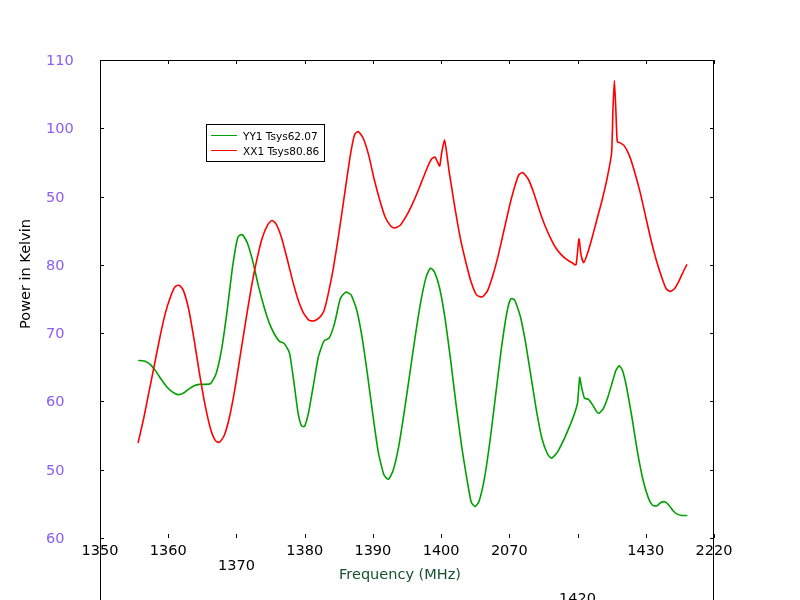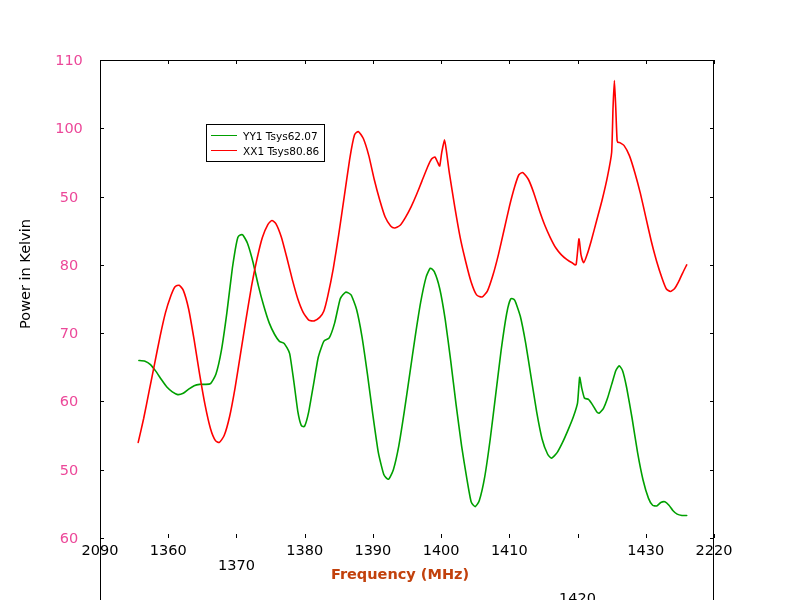--- a/index.html
+++ b/index.html
@@ -5,26 +5,26 @@
   html,body{margin:0;padding:0;background:#ffffff;}
   body{width:800px;height:600px;overflow:hidden;
        font-family:"DejaVu Sans","Liberation Sans",sans-serif;}
   #figure{position:relative;width:800px;height:600px;background:#ffffff;}
   #plot-title{position:absolute;left:0;top:28px;width:800px;text-align:center;
               font-size:17px;color:#000;}
   #axes-area{position:absolute;left:100px;top:60px;width:614px;height:556px;}
   #axes-frame{position:absolute;left:0;top:0;width:100%;height:100%;
               border:1px solid #000;box-sizing:border-box;}
   #curve-svg{position:absolute;left:0;top:0;width:614px;height:478px;display:block;}
-  .ytick-label{position:absolute;right:0;text-align:center;width:46px;
-               font-size:14.5px;color:#ec4899;transform:translateY(-50%);}
+  .ytick-label{position:absolute;right:0;text-align:left;width:46px;
+               font-size:14.5px;color:#8b5cf6;transform:translateY(-50%);}
   .xtick-label{position:absolute;top:542px;text-align:center;width:70px;
                font-size:14.5px;color:#000;}
   #xaxis-label{position:absolute;left:0;top:566px;width:800px;text-align:center;
-               font-size:14.5px;color:#c2410c;font-weight:bold;}
+               font-size:14.5px;color:#14532d;}
   #yaxis-label{position:absolute;left:-105px;top:266px;width:260px;text-align:center;
                font-size:14.5px;color:#000;transform:rotate(-90deg);
                transform-origin:center center;}
   #legend{position:absolute;left:106px;top:64px;background:#fff;
           border:1px solid #000;padding:3px 5px 3px 4px;}
   .legend-row{display:flex;align-items:center;height:15px;}
   .legend-swatch{width:26px;height:0;border-top:1.6px solid #000;margin-right:6px;}
   .legend-text{font-size:10.5px;color:#000;white-space:nowrap;}
   .tick-v{position:absolute;background:#000;width:1px;height:4px;}
   .tick-h{position:absolute;background:#000;height:1px;width:4px;}
@@ -42,27 +42,27 @@
       <div class="ytick-label" style="left: 46px; top: 538px;">60</div>
       <div class="ytick-label" style="left: 46px; top: 469.714px;">50</div>
       <div class="ytick-label" style="left: 46px; top: 401.429px;">60</div>
       <div class="ytick-label" style="left: 46px; top: 333.143px;">70</div>
       <div class="ytick-label" style="left: 46px; top: 264.857px;">80</div>
       <div class="ytick-label" style="left: 46px; top: 196.571px;">50</div>
       <div class="ytick-label" style="left: 46px; top: 128.286px;">100</div>
       <div class="ytick-label" style="left: 46px; top: 60px;">110</div>
     </div>
   <div id="xtick-labels">
-      <div class="xtick-label" style="left: 65px;">2090</div>
+      <div class="xtick-label" style="left: 65px;">1350</div>
       <div class="xtick-label" style="left: 133.222px;">1360</div>
       <div class="xtick-label" style="left: 201.444px; margin-top: 15px;">1370</div>
       <div class="xtick-label" style="left: 269.667px;">1380</div>
       <div class="xtick-label" style="left: 337.889px;">1390</div>
       <div class="xtick-label" style="left: 406.111px;">1400</div>
-      <div class="xtick-label" style="left: 474.333px;">1410</div>
+      <div class="xtick-label" style="left: 474.333px;">2070</div>
       <div class="xtick-label" style="left: 542.556px; margin-top: 48px;">1420</div>
       <div class="xtick-label" style="left: 610.778px;">1430</div>
       <div class="xtick-label" style="left: 679px;">2220</div>
     </div>
 
   <div id="axes-area">
     <svg id="curve-svg" viewBox="0 0 614 478" preserveAspectRatio="none">
         <path d="M 38.89 300.46 C 39.40 300.51, 44.06 300.80, 45.03 301.14 C 45.99 301.48, 49.57 303.70, 50.48 304.55 C 51.39 305.41, 55.03 310.13, 55.94 311.38 C 56.85 312.63, 60.49 318.27, 61.40 319.58 C 62.31 320.89, 65.95 326.06, 66.86 327.09 C 67.77 328.11, 71.41 331.24, 72.32 331.87 C 73.23 332.49, 76.86 334.49, 77.77 334.60 C 78.68 334.71, 82.32 333.69, 83.23 333.23 C 84.14 332.78, 87.78 329.76, 88.69 329.14 C 89.60 328.51, 93.24 326.12, 94.15 325.72 C 95.06 325.32, 98.69 324.47, 99.60 324.36 C 100.51 324.24, 104.15 324.41, 105.06 324.36 C 105.97 324.30, 109.61 324.53, 110.52 323.67 C 111.43 322.82, 115.07 316.90, 115.98 314.11 C 116.89 311.33, 120.53 295.34, 121.44 290.21 C 122.35 285.09, 125.98 259.49, 126.89 252.66 C 127.80 245.83, 131.44 214.53, 132.35 208.27 C 133.26 202.01, 136.96 180.33, 137.81 177.54 C 138.66 174.75, 141.79 174.36, 142.58 174.81 C 143.38 175.27, 146.51 180.79, 147.36 183.01 C 148.21 185.22, 151.91 197.91, 152.82 201.44 C 153.73 204.97, 157.37 221.64, 158.28 225.34 C 159.19 229.04, 162.82 242.70, 163.73 245.83 C 164.64 248.96, 168.28 260.51, 169.19 262.90 C 170.10 265.29, 173.80 272.97, 174.65 274.51 C 175.50 276.05, 178.63 280.60, 179.42 281.34 C 180.22 282.08, 183.35 282.36, 184.20 283.39 C 185.05 284.41, 188.86 290.50, 189.66 293.63 C 190.45 296.76, 193.07 316.11, 193.75 320.94 C 194.43 325.78, 197.22 347.97, 197.84 351.67 C 198.47 355.37, 200.69 364.13, 201.26 365.33 C 201.82 366.52, 204.04 367.15, 204.67 366.01 C 205.29 364.87, 208.02 355.14, 208.76 351.67 C 209.50 348.20, 212.74 328.91, 213.54 324.36 C 214.33 319.80, 217.46 300.63, 218.31 297.04 C 219.16 293.46, 222.86 282.93, 223.77 281.34 C 224.68 279.74, 228.32 279.46, 229.23 277.92 C 230.14 276.39, 233.77 266.14, 234.68 262.90 C 235.59 259.66, 239.23 241.56, 240.14 239.00 C 241.05 236.44, 244.69 232.51, 245.60 232.17 C 246.51 231.83, 250.15 233.48, 251.06 234.90 C 251.97 236.33, 255.61 245.77, 256.52 249.24 C 257.43 252.71, 261.06 271.15, 261.97 276.56 C 262.88 281.96, 266.52 307.57, 267.43 314.11 C 268.34 320.66, 271.98 348.54, 272.89 355.09 C 273.80 361.63, 277.44 387.69, 278.35 392.64 C 279.26 397.59, 282.95 412.28, 283.80 414.49 C 284.66 416.71, 287.78 419.67, 288.58 419.27 C 289.38 418.88, 292.50 412.50, 293.36 409.71 C 294.21 406.93, 297.90 390.65, 298.81 385.81 C 299.72 380.98, 303.36 357.65, 304.27 351.67 C 305.18 345.70, 308.82 320.37, 309.73 314.11 C 310.64 307.85, 314.28 282.53, 315.19 276.56 C 316.10 270.58, 319.73 247.37, 320.64 242.41 C 321.55 237.46, 325.31 219.99, 326.10 217.15 C 326.90 214.30, 329.51 208.73, 330.20 208.27 C 330.88 207.82, 333.49 209.98, 334.29 211.69 C 335.08 213.39, 338.84 224.77, 339.75 228.76 C 340.66 232.74, 344.29 253.51, 345.20 259.49 C 346.11 265.46, 349.75 293.34, 350.66 300.46 C 351.57 307.57, 355.21 337.73, 356.12 344.84 C 357.03 351.96, 360.67 379.55, 361.58 385.81 C 362.49 392.07, 366.24 415.29, 367.04 419.96 C 367.83 424.62, 370.45 439.59, 371.13 441.81 C 371.81 444.03, 374.54 446.70, 375.22 446.59 C 375.90 446.47, 378.52 442.95, 379.32 440.44 C 380.11 437.94, 383.86 421.66, 384.77 416.54 C 385.68 411.42, 389.32 385.81, 390.23 378.99 C 391.14 372.16, 394.78 342.00, 395.69 334.60 C 396.60 327.20, 400.24 296.93, 401.15 290.21 C 402.06 283.50, 405.81 258.29, 406.60 254.02 C 407.40 249.76, 410.02 240.14, 410.70 239.00 C 411.38 237.86, 414.00 238.94, 414.79 240.37 C 415.59 241.79, 419.34 252.49, 420.25 256.07 C 421.16 259.66, 424.80 278.26, 425.71 283.39 C 426.62 288.51, 430.25 311.84, 431.16 317.53 C 432.07 323.22, 435.71 346.55, 436.62 351.67 C 437.53 356.79, 441.17 375.46, 442.08 378.99 C 442.99 382.51, 446.74 392.42, 447.54 394.01 C 448.33 395.60, 450.84 398.22, 451.63 398.11 C 452.43 397.99, 456.18 393.95, 457.09 392.64 C 458.00 391.33, 461.64 384.28, 462.55 382.40 C 463.46 380.52, 467.09 372.27, 468.00 370.11 C 468.91 367.95, 472.67 358.73, 473.46 356.45 C 474.26 354.18, 477.04 346.04, 477.56 342.79 C 478.07 339.55, 479.26 318.78, 479.60 317.53 C 479.94 316.28, 481.25 326.06, 481.65 327.77 C 482.05 329.48, 483.81 337.05, 484.38 338.01 C 484.95 338.98, 487.79 338.81, 488.47 339.38 C 489.15 339.95, 491.88 343.82, 492.56 344.84 C 493.25 345.87, 496.09 350.99, 496.66 351.67 C 497.23 352.35, 498.82 353.32, 499.39 353.04 C 499.96 352.75, 502.80 349.51, 503.48 348.26 C 504.16 347.01, 506.89 340.01, 507.57 338.01 C 508.26 336.02, 510.98 326.63, 511.67 324.36 C 512.35 322.08, 515.13 312.24, 515.76 310.70 C 516.39 309.16, 518.60 305.92, 519.17 305.92 C 519.74 305.92, 521.96 308.88, 522.58 310.70 C 523.21 312.52, 525.88 323.79, 526.68 327.77 C 527.47 331.75, 531.22 353.09, 532.13 358.50 C 533.04 363.91, 536.68 387.52, 537.59 392.64 C 538.50 397.76, 542.14 416.14, 543.05 419.96 C 543.96 423.77, 547.71 436.29, 548.51 438.39 C 549.30 440.50, 551.92 444.60, 552.60 445.22 C 553.28 445.85, 556.01 446.13, 556.69 445.91 C 557.38 445.68, 560.10 442.83, 560.79 442.49 C 561.47 442.15, 564.20 441.58, 564.88 441.81 C 565.56 442.04, 568.29 444.48, 568.97 445.22 C 569.66 445.96, 572.38 449.95, 573.07 450.69 C 573.75 451.43, 576.42 453.70, 577.16 454.10 C 577.90 454.50, 581.14 455.35, 581.94 455.47 C 582.73 455.58, 586.31 455.47, 586.71 455.47" fill="none" stroke="#00a000" stroke-width="1.6" stroke-linejoin="round" stroke-linecap="round"></path>
         <path d="M 38.20 382.40 C 38.66 380.41, 42.75 362.77, 43.66 358.50 C 44.57 354.23, 48.21 335.74, 49.12 331.19 C 50.03 326.63, 53.67 308.42, 54.58 303.87 C 55.49 299.32, 59.13 280.82, 60.04 276.56 C 60.95 272.29, 64.58 256.07, 65.49 252.66 C 66.40 249.24, 70.16 237.75, 70.95 235.59 C 71.75 233.42, 74.36 227.56, 75.04 226.71 C 75.73 225.86, 78.46 225.06, 79.14 225.34 C 79.82 225.63, 82.44 228.13, 83.23 230.12 C 84.03 232.11, 87.78 245.09, 88.69 249.24 C 89.60 253.40, 93.24 274.57, 94.15 279.97 C 95.06 285.38, 98.69 308.71, 99.60 314.11 C 100.51 319.52, 104.15 340.29, 105.06 344.84 C 105.97 349.40, 109.67 365.78, 110.52 368.74 C 111.37 371.70, 114.56 379.21, 115.30 380.35 C 116.03 381.49, 118.65 382.80, 119.39 382.40 C 120.13 382.00, 123.31 377.73, 124.16 375.57 C 125.02 373.41, 128.71 360.43, 129.62 356.45 C 130.53 352.47, 134.17 333.01, 135.08 327.77 C 135.99 322.54, 139.63 299.32, 140.54 293.63 C 141.45 287.94, 145.09 265.06, 146.00 259.49 C 146.91 253.91, 150.54 231.72, 151.45 226.71 C 152.36 221.70, 156.00 203.49, 156.91 199.39 C 157.82 195.30, 161.46 180.44, 162.37 177.54 C 163.28 174.64, 167.03 165.99, 167.83 164.57 C 168.62 163.15, 171.24 160.53, 171.92 160.47 C 172.60 160.41, 175.22 162.46, 176.01 163.89 C 176.81 165.31, 180.56 174.70, 181.47 177.54 C 182.38 180.39, 186.02 194.50, 186.93 198.03 C 187.84 201.56, 191.48 216.47, 192.39 219.88 C 193.30 223.29, 196.93 236.27, 197.84 239.00 C 198.75 241.73, 202.39 250.89, 203.30 252.66 C 204.21 254.42, 207.85 259.49, 208.76 260.17 C 209.67 260.85, 213.31 261.08, 214.22 260.85 C 215.13 260.62, 218.88 258.23, 219.68 257.44 C 220.47 256.64, 223.09 253.11, 223.77 251.29 C 224.45 249.47, 227.07 239.17, 227.86 235.59 C 228.66 232.00, 232.41 213.39, 233.32 208.27 C 234.23 203.15, 237.87 180.10, 238.78 174.13 C 239.69 168.15, 243.33 142.83, 244.24 136.57 C 245.15 130.31, 248.84 104.14, 249.69 99.01 C 250.55 93.89, 253.73 77.39, 254.47 75.11 C 255.21 72.84, 257.82 71.42, 258.56 71.70 C 259.30 71.98, 262.48 76.54, 263.34 78.53 C 264.19 80.52, 267.89 92.19, 268.80 95.60 C 269.71 99.01, 273.34 115.80, 274.25 119.50 C 275.16 123.20, 278.80 136.86, 279.71 139.99 C 280.62 143.12, 284.26 154.89, 285.17 157.06 C 286.08 159.22, 289.83 165.02, 290.63 165.93 C 291.42 166.84, 293.92 168.04, 294.72 167.98 C 295.52 167.93, 299.27 166.16, 300.18 165.25 C 301.09 164.34, 304.73 158.59, 305.64 157.06 C 306.55 155.52, 310.18 148.69, 311.09 146.81 C 312.00 144.94, 315.64 136.69, 316.55 134.52 C 317.46 132.36, 321.10 123.14, 322.01 120.87 C 322.92 118.59, 326.67 109.03, 327.47 107.21 C 328.26 105.39, 330.93 99.87, 331.56 99.01 C 332.19 98.16, 334.46 96.68, 334.97 96.97 C 335.48 97.25, 337.30 101.69, 337.70 102.43 C 338.10 103.17, 339.41 106.70, 339.75 105.84 C 340.09 104.99, 341.40 94.35, 341.79 92.19 C 342.19 90.02, 344.12 79.89, 344.52 79.89 C 344.92 79.89, 346.17 89.45, 346.57 92.19 C 346.97 94.92, 348.62 108.12, 349.30 112.67 C 349.98 117.22, 353.85 141.41, 354.76 146.81 C 355.67 152.22, 359.30 172.99, 360.21 177.54 C 361.12 182.10, 364.76 197.74, 365.67 201.44 C 366.58 205.14, 370.22 219.14, 371.13 221.93 C 372.04 224.72, 375.68 233.65, 376.59 234.90 C 377.50 236.15, 381.13 237.29, 382.04 236.95 C 382.95 236.61, 386.59 232.63, 387.50 230.81 C 388.41 228.98, 392.05 218.12, 392.96 215.10 C 393.87 212.08, 397.51 198.31, 398.42 194.61 C 399.33 190.92, 402.97 174.70, 403.88 170.71 C 404.79 166.73, 408.42 150.51, 409.33 146.81 C 410.24 143.12, 414.00 129.00, 414.79 126.33 C 415.59 123.65, 418.20 115.86, 418.88 114.72 C 419.57 113.58, 422.18 112.27, 422.98 112.67 C 423.77 113.07, 427.53 117.79, 428.44 119.50 C 429.35 121.21, 432.98 130.60, 433.89 133.16 C 434.80 135.72, 438.44 147.55, 439.35 150.23 C 440.26 152.90, 443.90 162.98, 444.81 165.25 C 445.72 167.53, 449.36 175.66, 450.27 177.54 C 451.18 179.42, 454.81 186.36, 455.72 187.79 C 456.63 189.21, 460.27 193.65, 461.18 194.61 C 462.09 195.58, 465.73 198.71, 466.64 199.39 C 467.55 200.08, 471.30 202.41, 472.10 202.81 C 472.89 203.21, 475.62 206.17, 476.19 204.17 C 476.76 202.18, 478.52 179.71, 478.92 178.91 C 479.32 178.11, 480.57 192.62, 480.97 194.61 C 481.36 196.61, 483.18 202.81, 483.70 202.81 C 484.21 202.81, 486.48 196.44, 487.11 194.61 C 487.73 192.79, 490.40 183.80, 491.20 180.96 C 492.00 178.11, 495.75 163.89, 496.66 160.47 C 497.57 157.06, 501.21 143.68, 502.12 139.99 C 503.03 136.29, 506.78 120.07, 507.57 116.09 C 508.37 112.10, 511.21 97.88, 511.67 92.19 C 512.12 86.50, 512.80 53.78, 513.03 47.80 C 513.26 41.83, 514.17 20.49, 514.40 20.49 C 514.62 20.49, 515.53 42.79, 515.76 47.80 C 515.99 52.81, 516.78 77.67, 517.12 80.58 C 517.47 83.48, 519.28 82.23, 519.85 82.63 C 520.42 83.02, 523.15 84.28, 523.95 85.36 C 524.74 86.44, 528.49 93.32, 529.40 95.60 C 530.31 97.88, 533.95 109.54, 534.86 112.67 C 535.77 115.80, 539.41 129.46, 540.32 133.16 C 541.23 136.86, 544.87 153.07, 545.78 157.06 C 546.69 161.04, 550.33 177.26, 551.24 180.96 C 552.15 184.66, 555.78 198.31, 556.69 201.44 C 557.60 204.57, 561.36 216.24, 562.15 218.51 C 562.95 220.79, 565.56 227.68, 566.24 228.76 C 566.93 229.84, 569.66 231.49, 570.34 231.49 C 571.02 231.49, 573.75 229.55, 574.43 228.76 C 575.11 227.96, 577.84 223.24, 578.52 221.93 C 579.21 220.62, 581.94 214.47, 582.62 213.05 C 583.30 211.63, 586.37 205.54, 586.71 204.86" fill="none" stroke="#ff0000" stroke-width="1.6" stroke-linejoin="round" stroke-linecap="round"></path>
       </svg>

